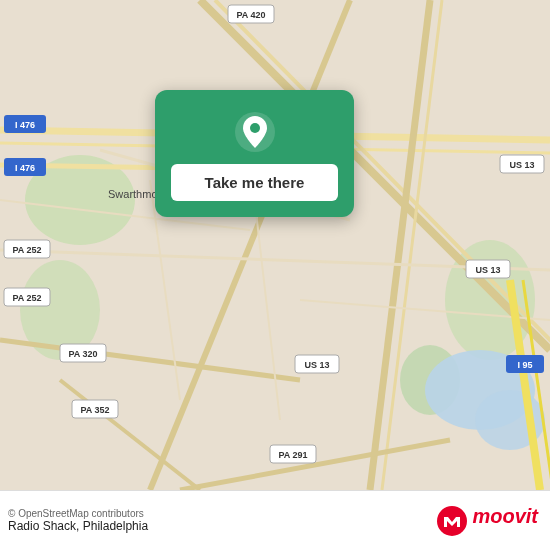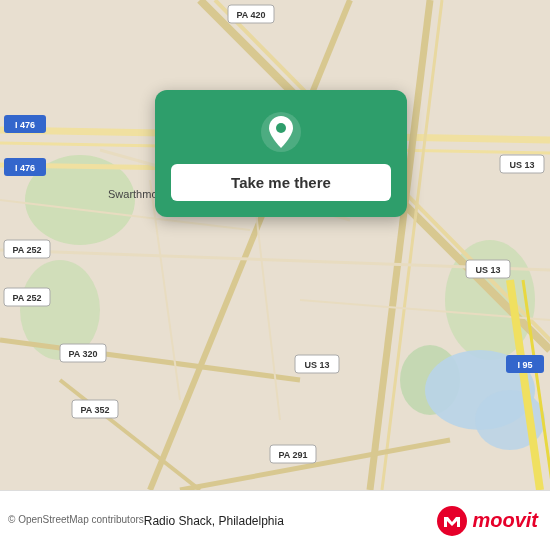--- a/index.html
+++ b/index.html
@@ -26,21 +26,21 @@
       position: absolute;
       top: 0; left: 0;
     }
 
     
 
     .popup-overlay {
       position: absolute;
       top: 90px;
       left: 155px;
-      width: 252px;
+      width: 199px;
       background: #2e9e6b;
       border-radius: 12px;
       padding: 20px 16px 16px;
       display: flex;
       flex-direction: column;
       align-items: center;
       box-shadow: 0 4px 16px rgba(0,0,0,0.3);
       z-index: 10;
     }
 
@@ -69,36 +69,36 @@
       background: white;
       display: flex;
       align-items: center;
       justify-content: space-between;
       padding: 0 12px 0 8px;
       border-top: 1px solid #ddd;
     }
 
     .bottom-left {
       display: flex;
+      flex-direction: column;
     }
 
     .attribution-text {
       font-size: 10px;
       color: #666;
     }
 
     .location-title {
       font-size: 12px;
       color: #222;
       font-weight: 500;
     }
 
     .moovit-logo {
       display: flex;
-      align-items: center;
       gap: 4px;
     }
 
     .moovit-m {
       width: 32px;
       height: 32px;
     }
 
     .moovit-text {
       font-size: 20px;

